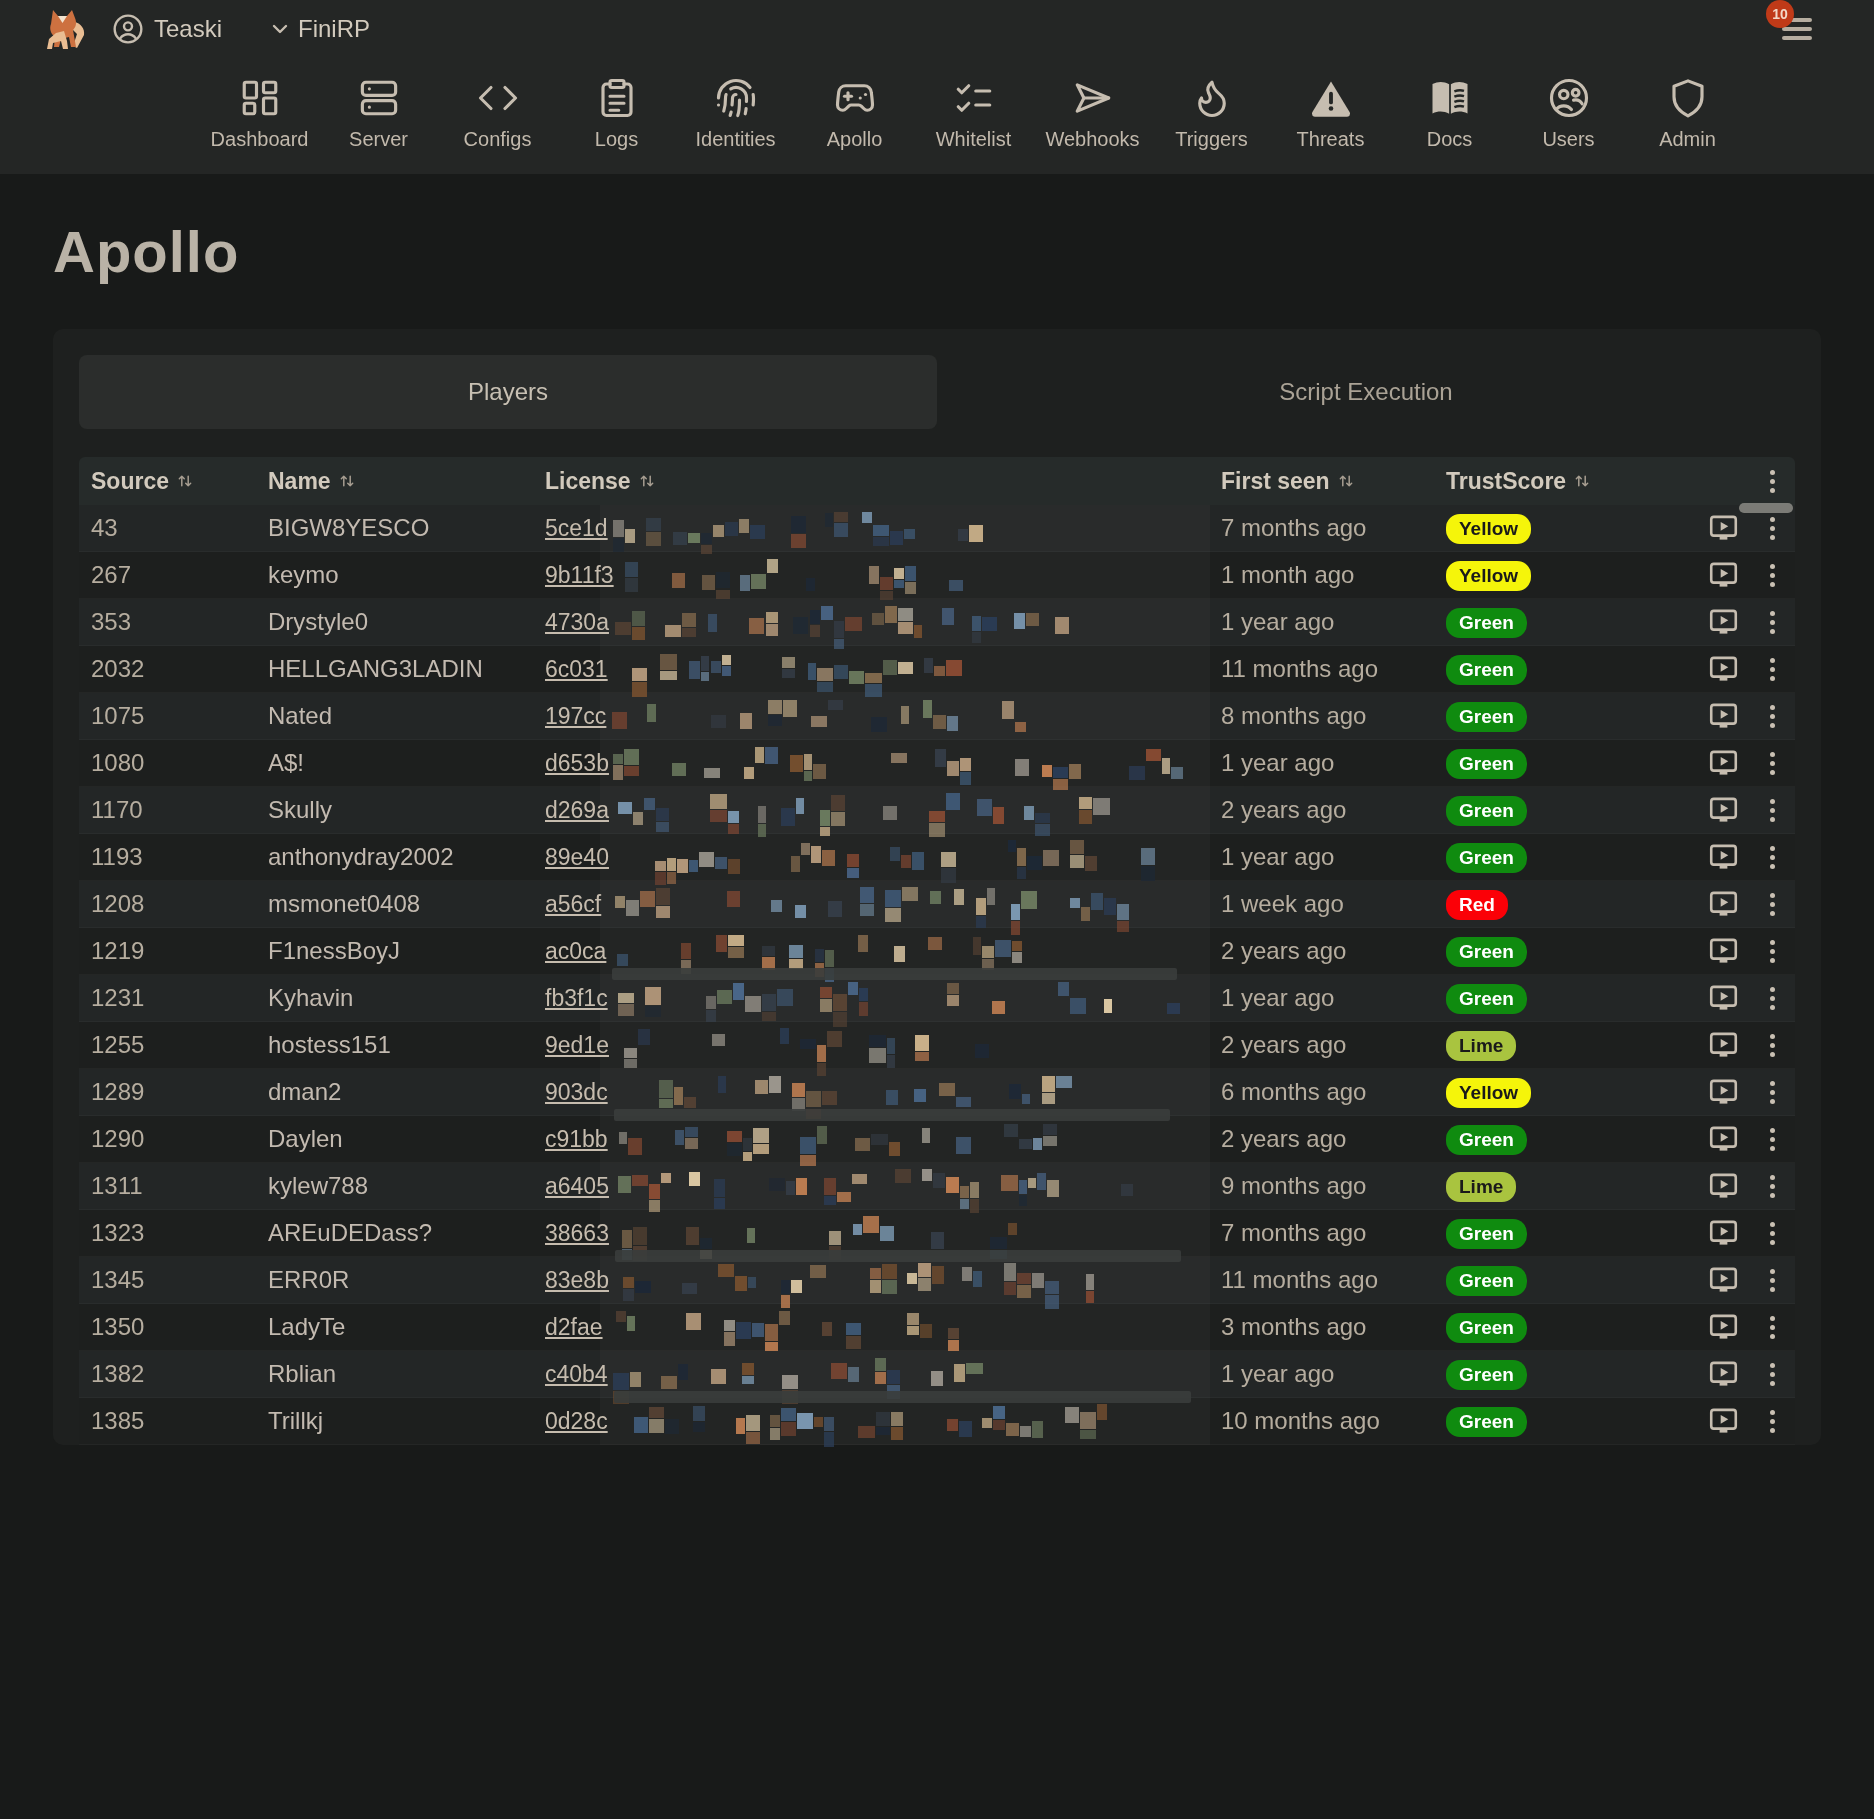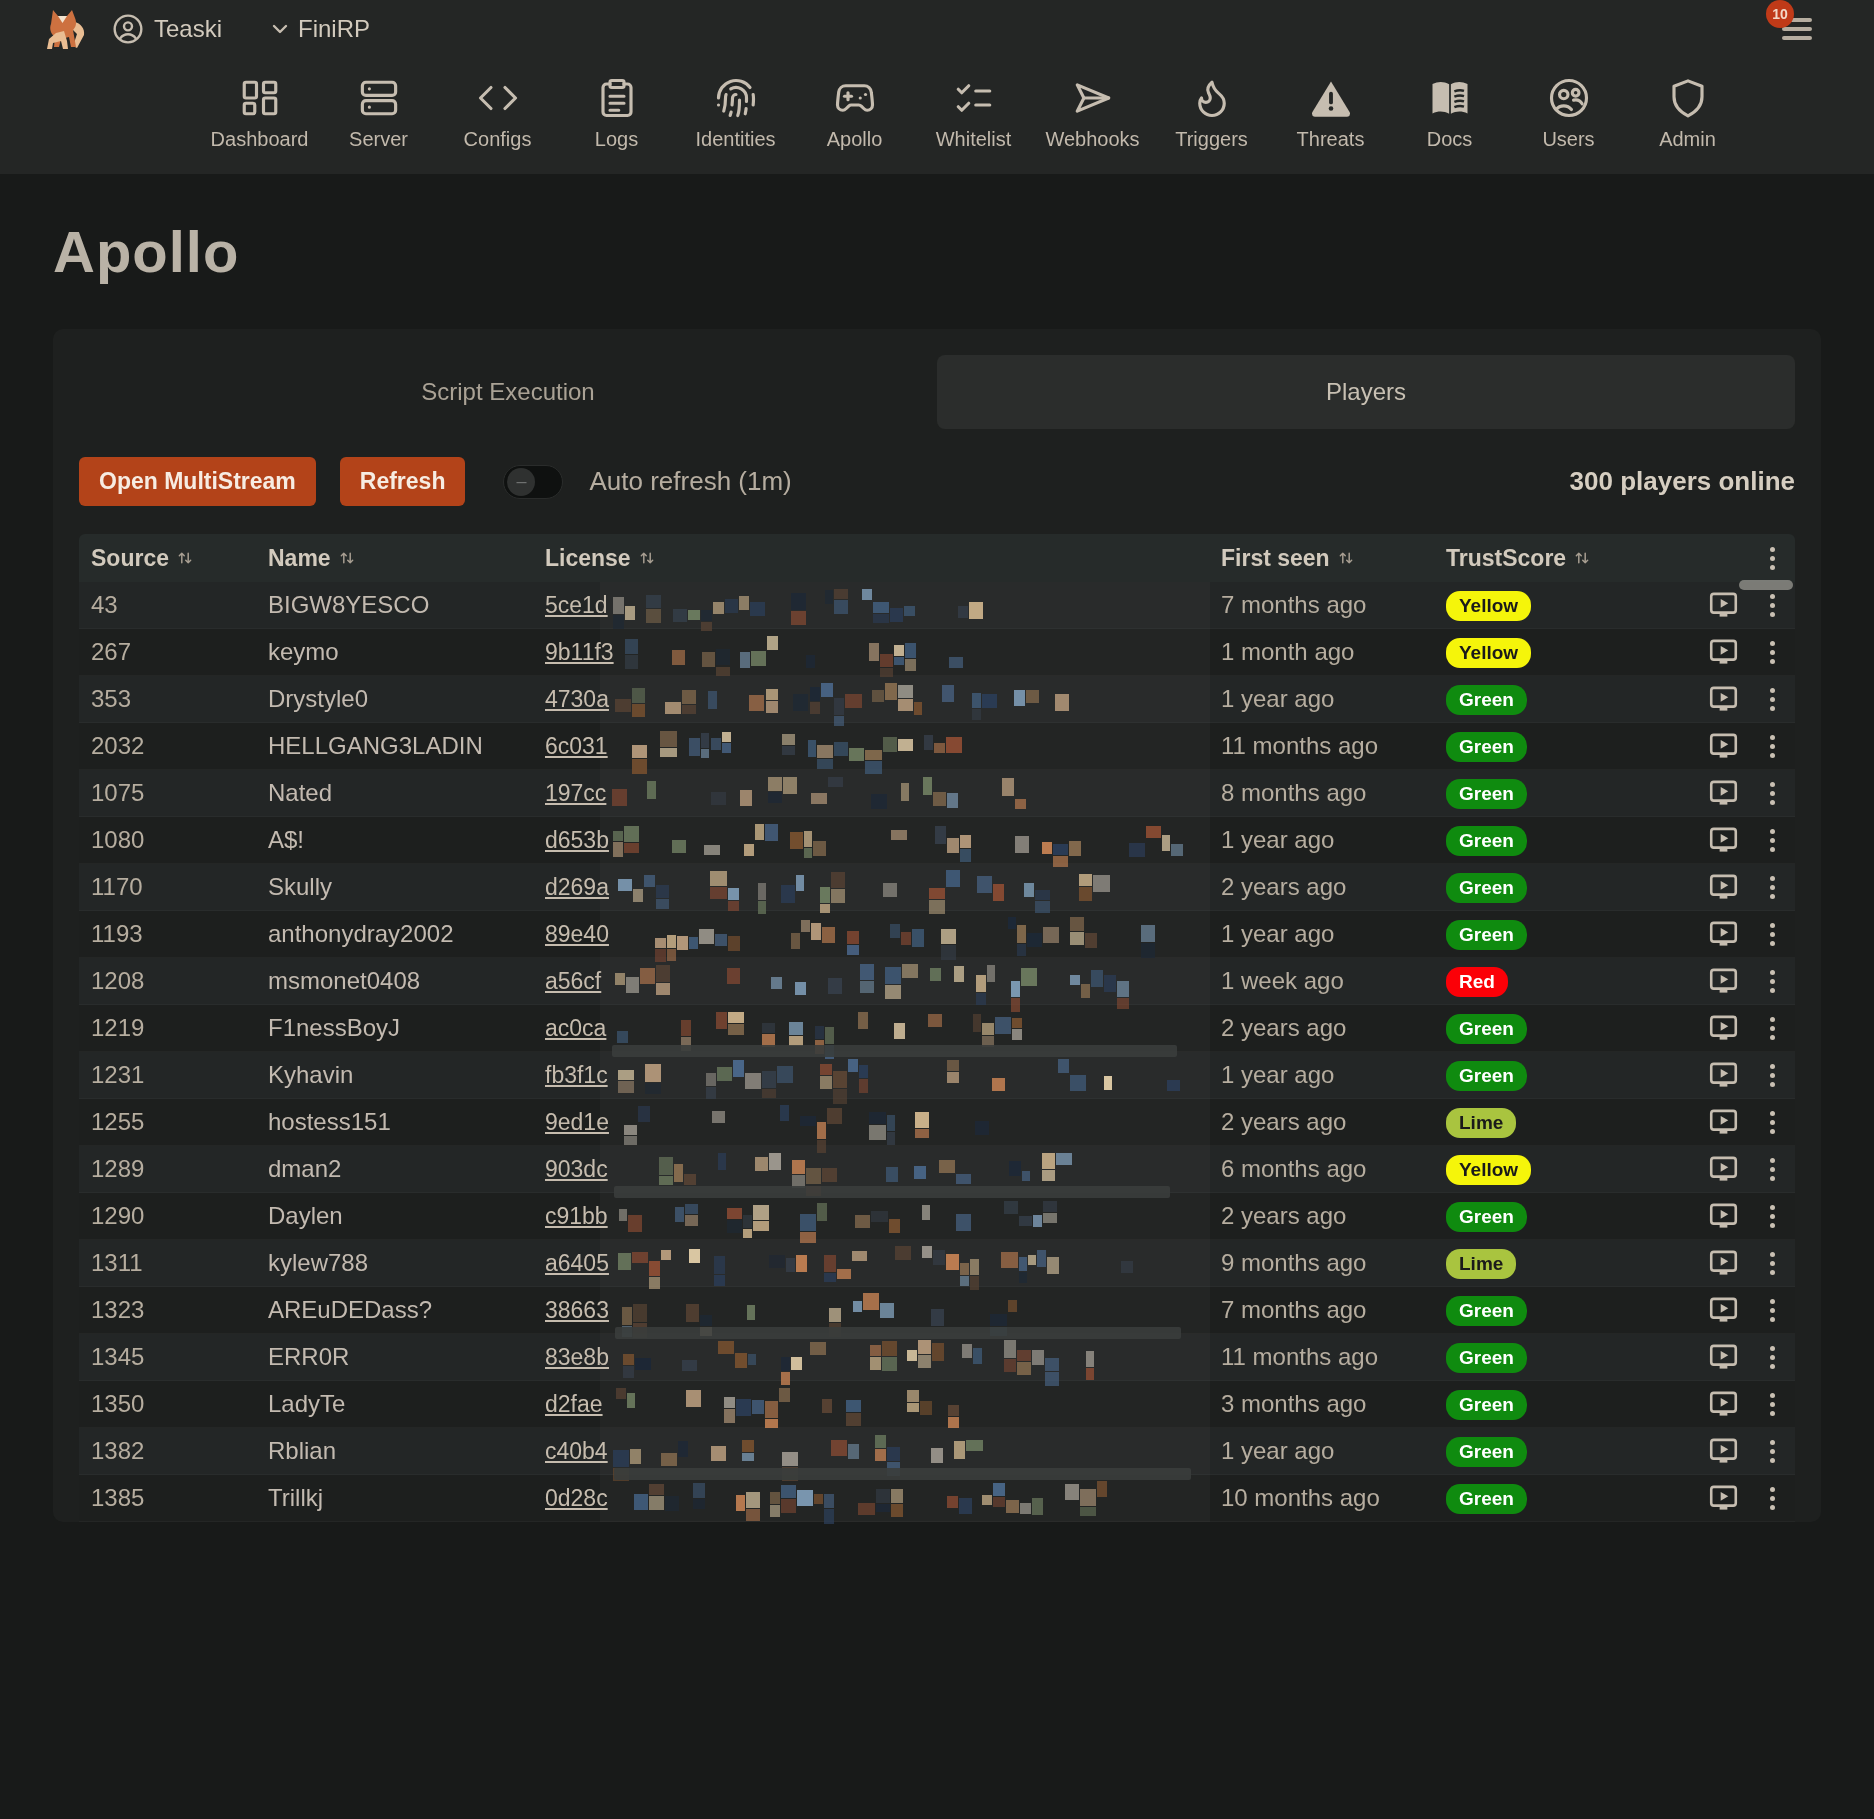--- a/index.html
+++ b/index.html
@@ -286,36 +286,26 @@
                  <span class="label">Admin</span>
       </div>
     </div>
 </div>
 
 <div class="main">
   <div class="page-title">Apollo</div>
 
   <div class="card">
     <div class="tabs" id="tabs">
+        <div class="tab active">Players</div>
         <div class="tab">Script Execution</div>
-        <div class="tab active">Players</div>
       </div>
 
 
 
-    <div class="toolbar">
-      <button class="btn">Open MultiStream</button>
-      <button class="btn">Refresh</button>
-      <div class="toggle">
-          <div class="knob">–</div>
-        </div>
-      <span class="auto-label">Auto refresh (1m)</span>
-      <div class="spacer"></div>
-      <span class="online">300 players online</span>
-    </div>
 
     <div class="table">
       <div class="thead grid-cols" id="thead">
           <div class="hcell">
             <span>Source</span>
                  <span>
               <svg viewBox="0 0 15 15" width="16" height="16" fill="none" stroke="#a79e91" stroke-width="1.4" stroke-linecap="round" stroke-linejoin="round">
                 <path d="M4.5 12V3M4.5 3 2.2 5.3M4.5 3l2.3 2.3"></path>
                 <path d="M10.5 3v9m0 0L8.2 9.7m2.3 2.3 2.3-2.3"></path>
               </svg>

